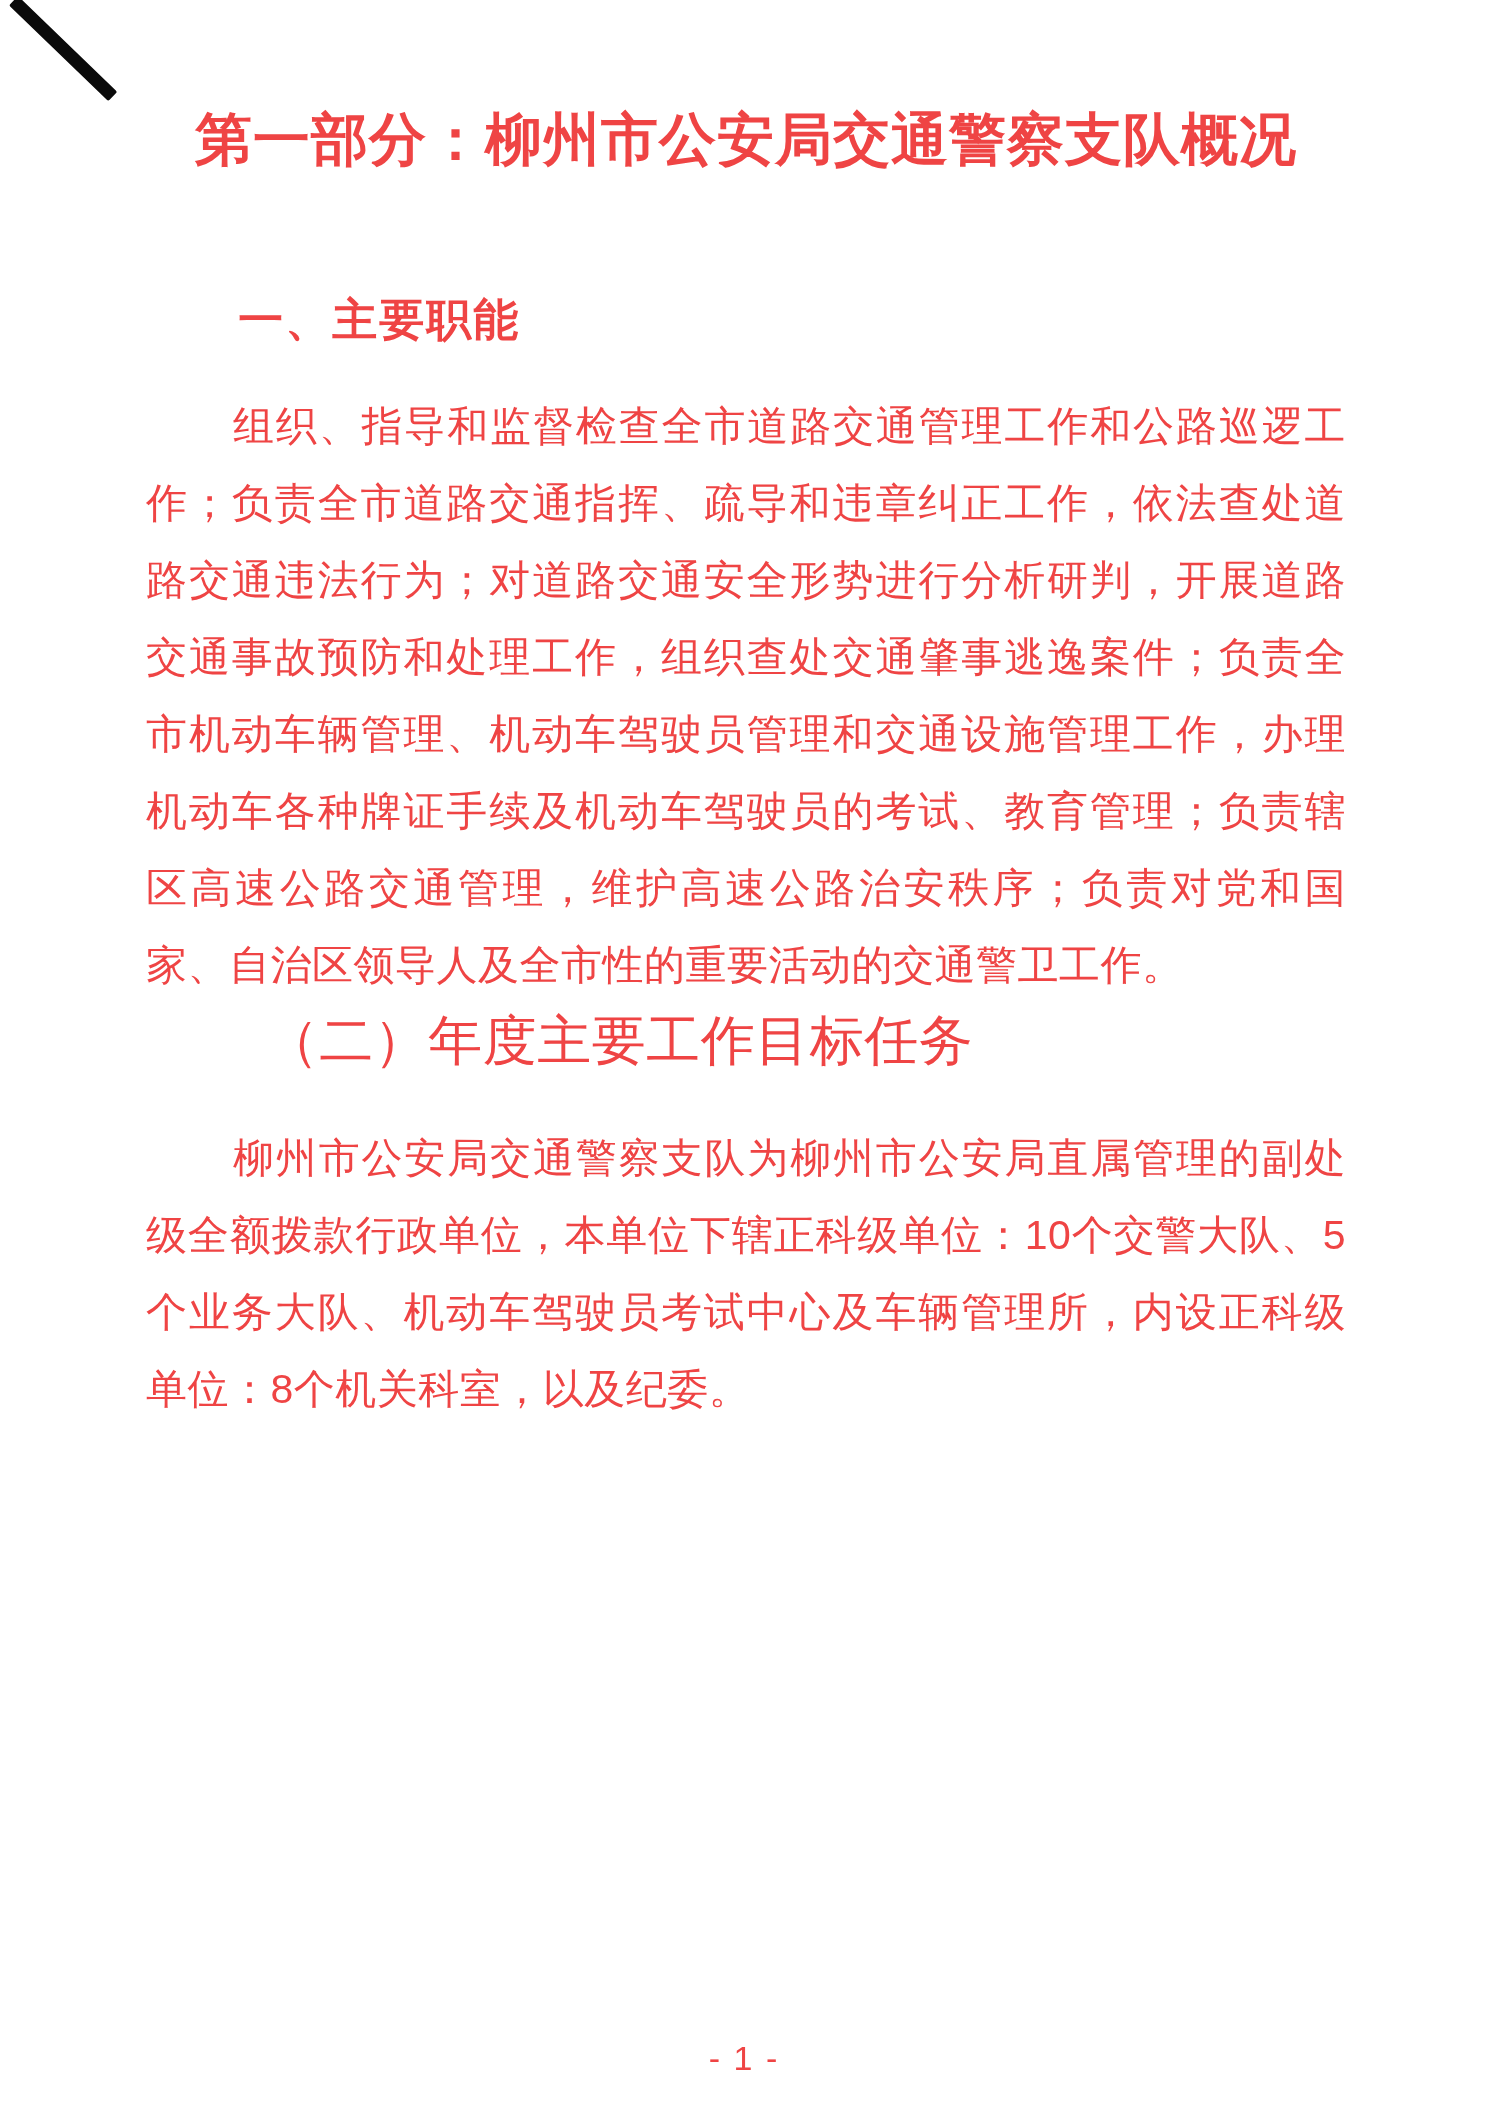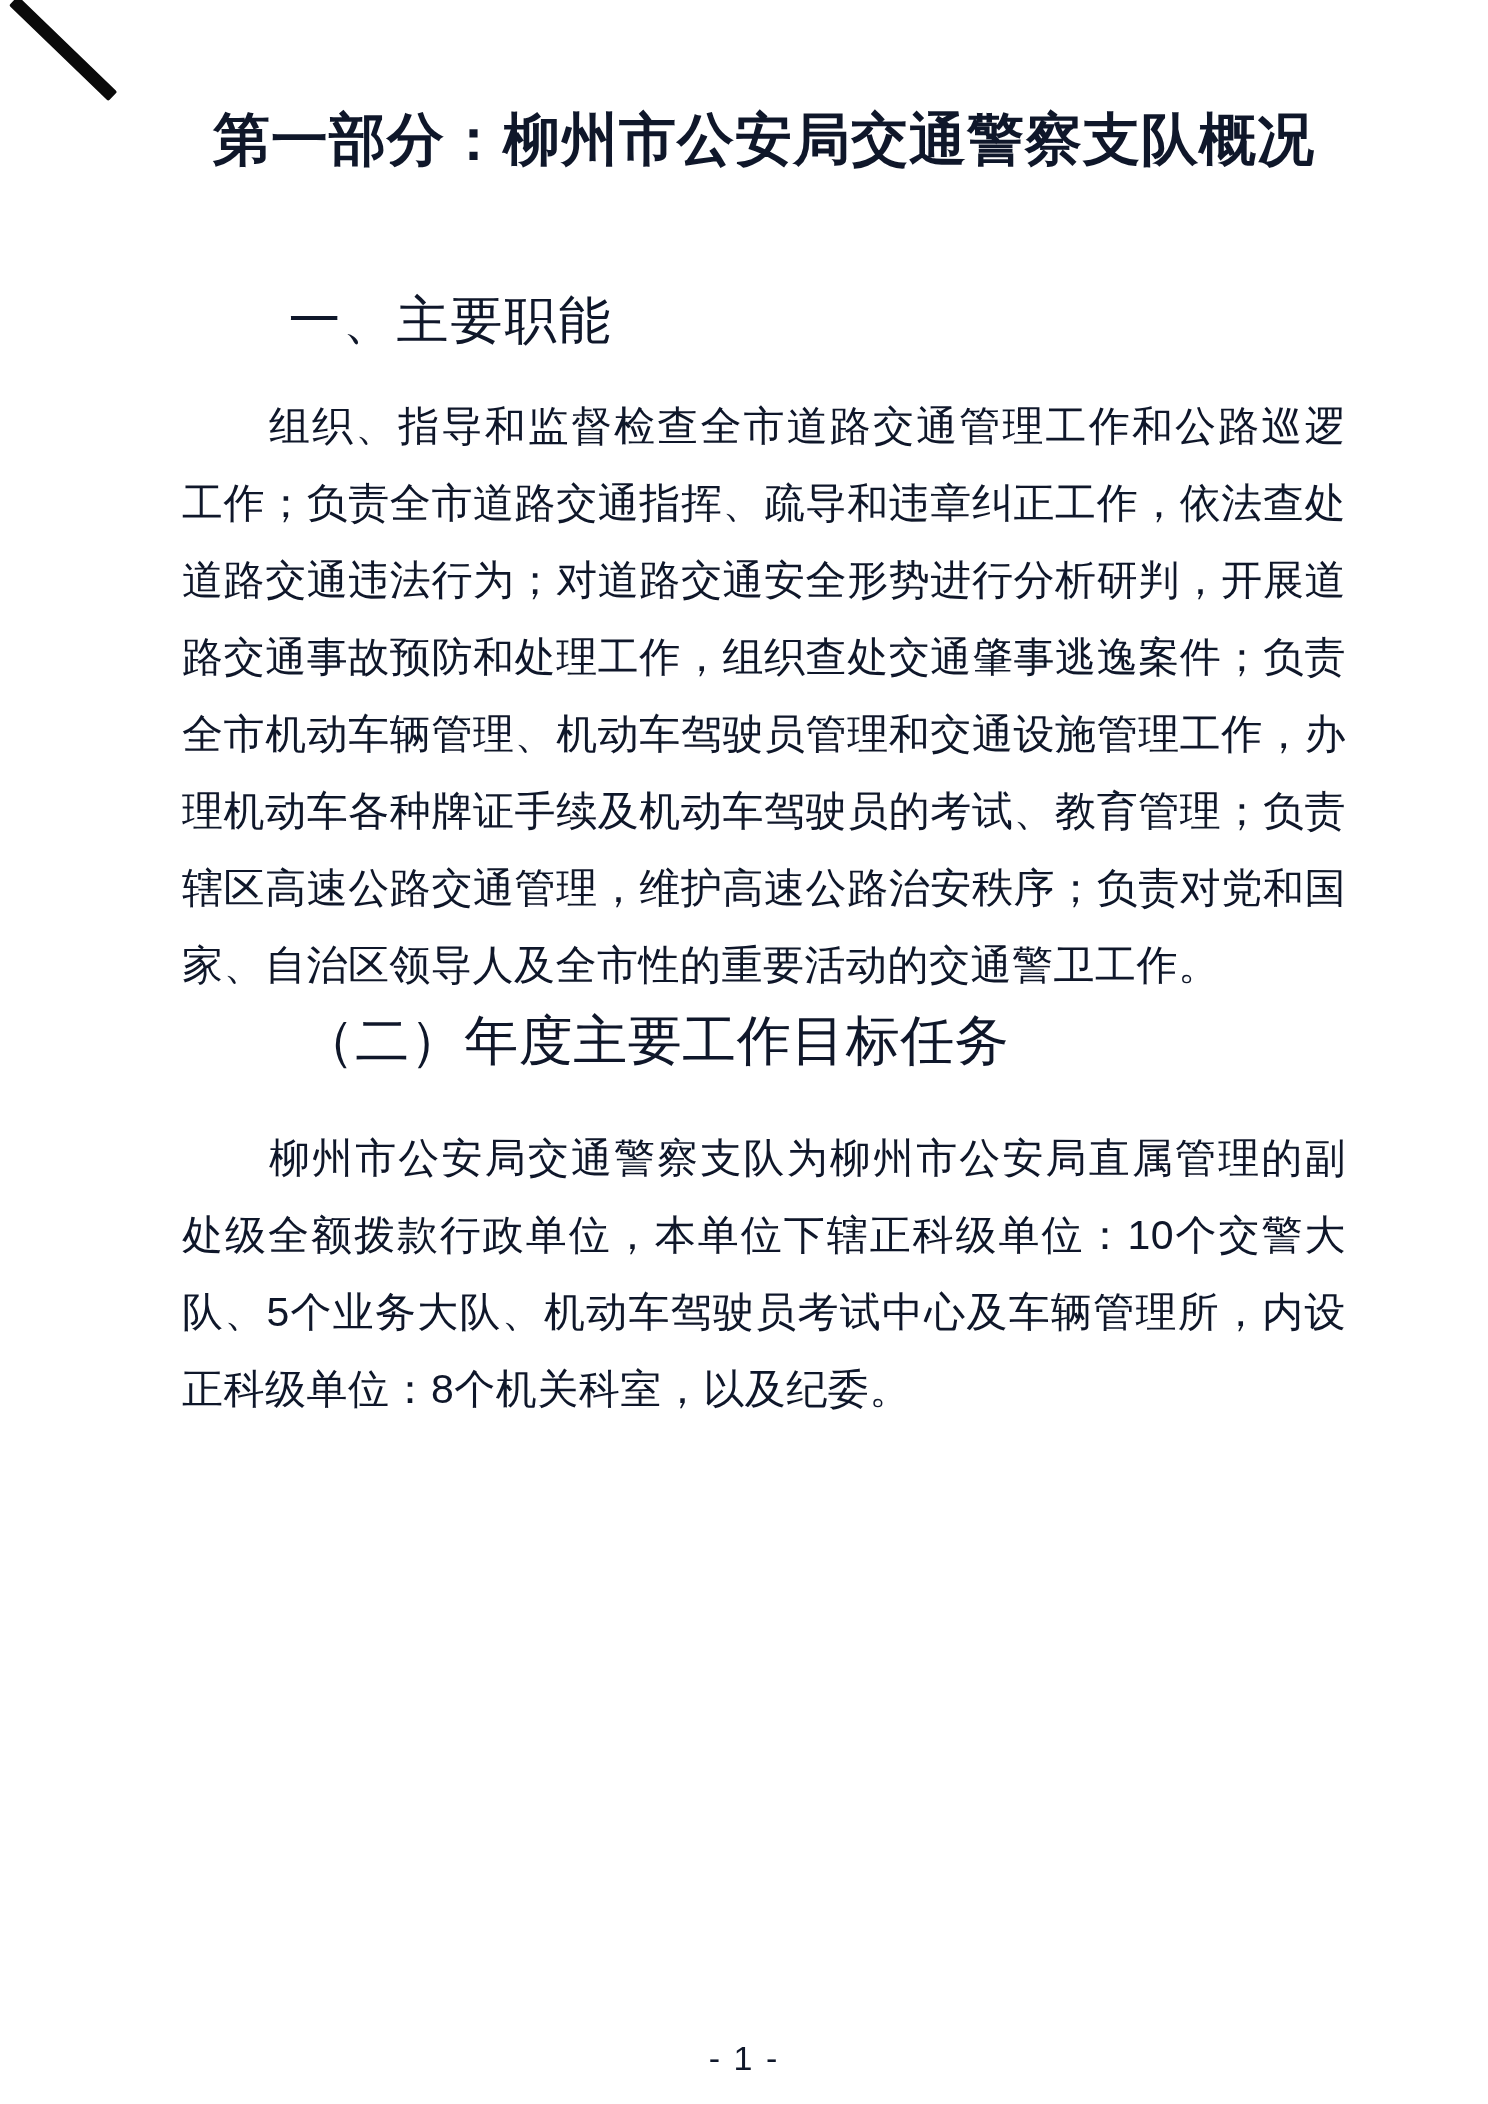--- a/index.html
+++ b/index.html
@@ -2,24 +2,23 @@
 <html lang="zh"><head>
 <meta charset="utf-8">
 <style>
   * { box-sizing: border-box; }
   html, body { margin: 0; padding: 0; background: #ffffff; }
   .page {
     position: relative;
     width: 1488px;
     height: 2104px;
     background: #ffffff;
-    color: #0f172a;
+    color: #ef4444;
     font-family: "Liberation Sans", sans-serif;
     overflow: hidden;
-    padding-left: 36px;
   }
   .scan-artifact {
     position: absolute;
     top: -4px;
     left: 18px;
     width: 138px;
     height: 13px;
     background: #0a0a0a;
     transform: rotate(44deg);
     transform-origin: top left;
@@ -32,23 +31,23 @@
     margin: 0;
     font-size: 57px;
     line-height: 86px;
     font-weight: 700;
     text-align: center;
     letter-spacing: 1px;
     white-space: nowrap;
   }
   .section-heading {
     margin: 112px 0 0 0;
-    font-size: 52px;
+    font-size: 45px;
     line-height: 52px;
-    font-weight: 400;
+    font-weight: 700;
     text-indent: 2.05em;
     letter-spacing: 2px;
   }
   .section-heading.second {
     margin-top: 118px;
   }
   .body-para {
     margin: 42px 0 0 0;
     font-size: 41px;
     line-height: 77px;

